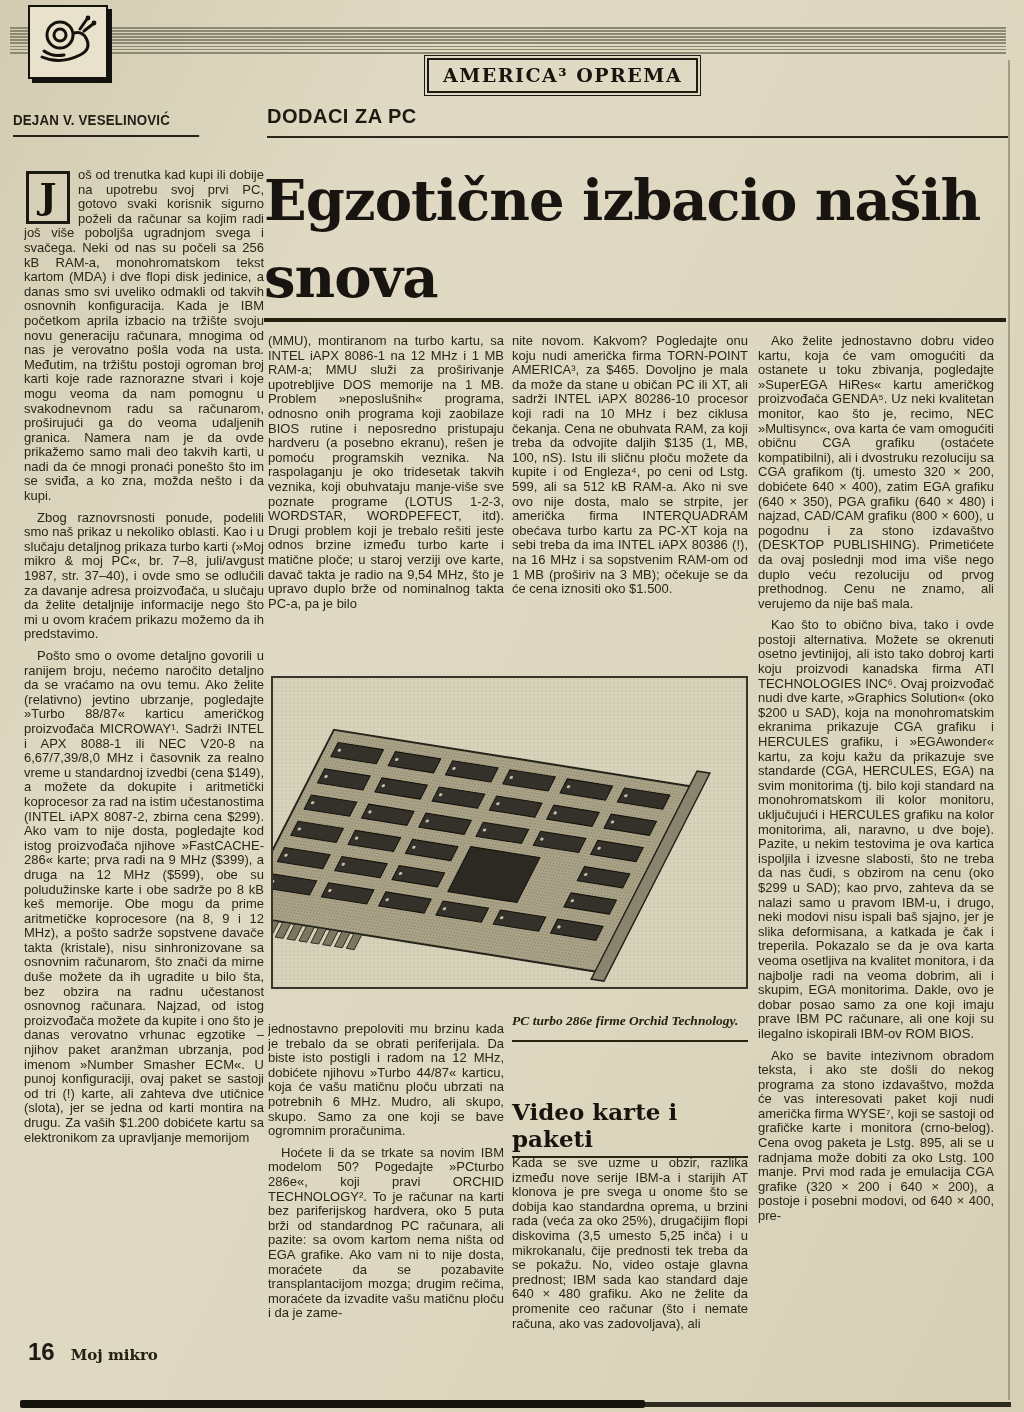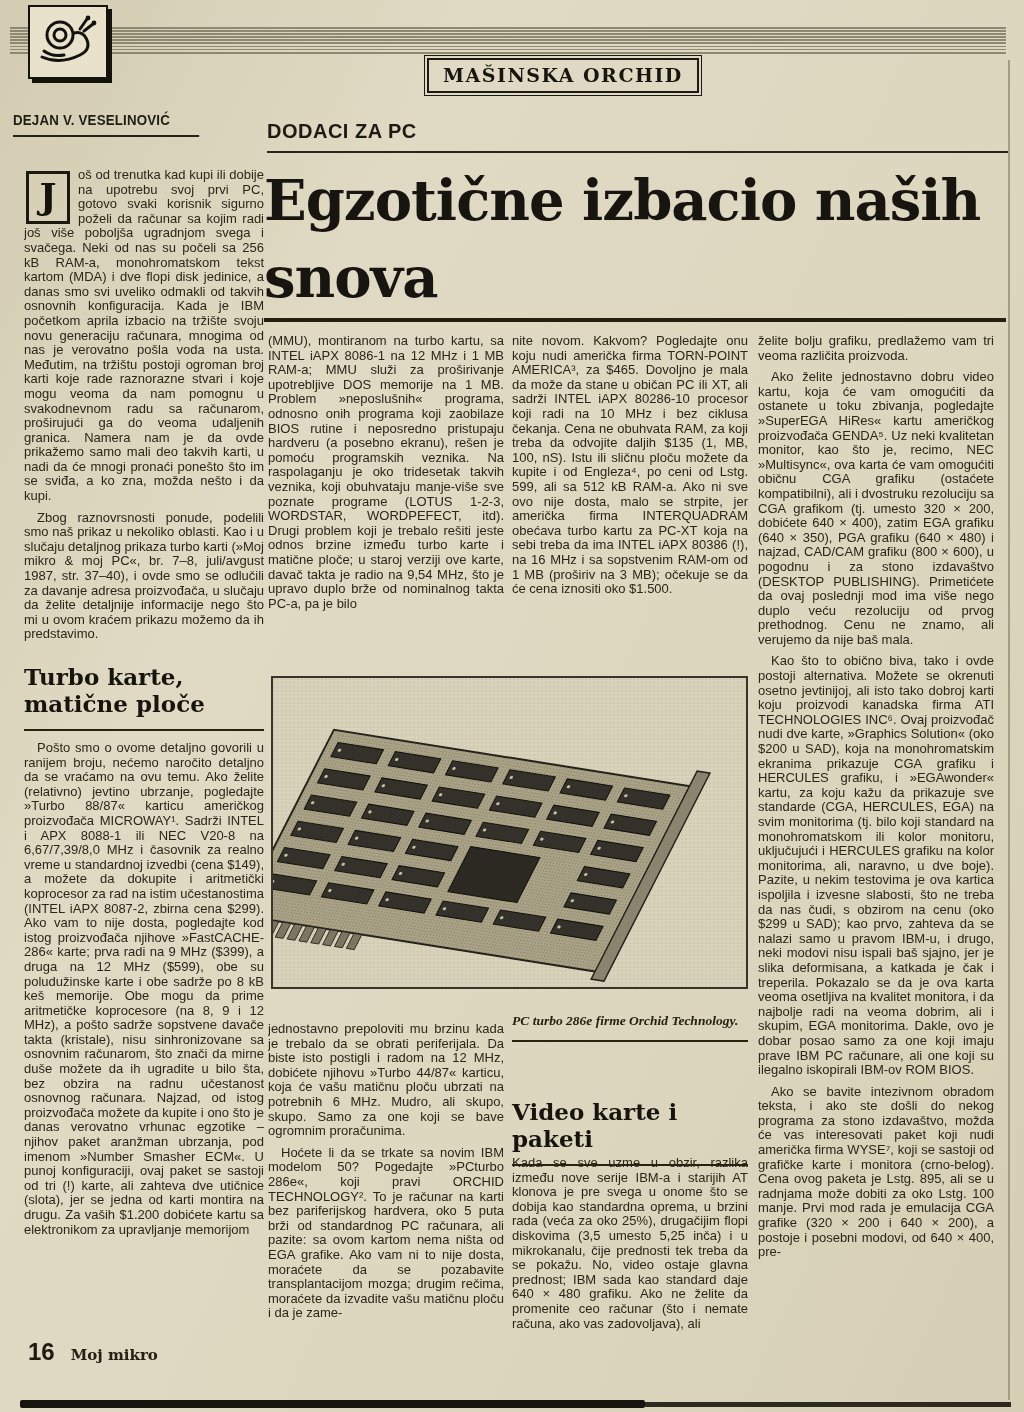--- a/index.html
+++ b/index.html
@@ -13,21 +13,21 @@
   .stripe-bar{left:10px;top:27px;width:996px;height:27px;
     background:repeating-linear-gradient(180deg,#8d8872 0 1.8px,rgba(0,0,0,0) 1.8px 3.1px);}
   .logo-box{left:28px;top:5px;width:76px;height:70px;background:#e8e2cc;
     border:2px solid #14120c;box-shadow:4px 4px 0 #14120c;}
   .section-label{left:427px;top:58px;padding:4px 14px 5px 14px;
     border:2px solid #1c1a12;outline:1px solid #1c1a12;outline-offset:2px;
     font-family:"DejaVu Serif",serif;font-weight:bold;font-size:19px;letter-spacing:1.5px;color:#17150d;}
   .author{left:13px;top:112px;width:196px;font-size:14px;font-weight:bold;letter-spacing:.2px;
     color:#201d14;border-bottom:2.5px solid #262217;padding-bottom:7px;transform-origin:left top;transform:scaleX(.95);}
   .kicker{left:267px;top:105px;width:741px;font-size:20px;font-weight:bold;letter-spacing:.5px;
-    color:#1d1a11;border-bottom:2px solid #2a2619;padding-bottom:8px;margin-top:15px;}
+    color:#1d1a11;border-bottom:2px solid #2a2619;padding-bottom:8px;}
   
   .headline{left:264px;top:162px;width:745px;font-family:"DejaVu Serif",serif;font-weight:bold;
     font-size:56px;line-height:77px;letter-spacing:-1px;color:#181510;}
   .title-rule{left:264px;top:318px;width:742px;height:4px;background:#23200f;}
   
   .col{width:236px;font-size:13px;line-height:14.6px;text-align:justify;color:#2a2619;}
   .col p{margin:0 0 7px 0;text-indent:13px;}
   .col p.noindent{text-indent:0;}
   .col1{left:24px;top:168px;width:240px;height:1164px;overflow:hidden;}
   .dropcap{float:left;width:38px;height:47px;border:3px solid #1c1911;margin:3px 8px 2px 2px;
@@ -40,21 +40,21 @@
   .col3a{left:512px;top:334px;}
   .col3b{left:512px;top:1156px;height:188px;overflow:hidden;}
   .col4{left:758px;top:334px;height:1012px;overflow:hidden;}
   
   .figure-frame{left:271px;top:676px;width:477px;height:313px;border:2px solid #37342a;
     box-sizing:border-box;background:#d9d3bb;}
   .caption{left:512px;top:1012px;width:236px;font-family:Liberation Serif, serif;font-style:italic;
     font-weight:bold;font-size:13.5px;line-height:17px;color:#24210f;
     border-bottom:2px solid #27230f;padding-bottom:11px;}
   .vkp-head{left:512px;top:1098px;width:236px;font-family:"DejaVu Serif",serif;font-weight:bold;
-    font-size:23px;color:#16140d;border-bottom:2.5px solid #27230f;padding-bottom:12px;}
+    font-size:23px;color:#16140d;border-bottom:2.5px solid #27230f;padding-bottom:4px;}
   
   .footer{left:28px;top:1338px;}
   .footer .num{font-size:24px;font-weight:bold;color:#1d1a11;}
   .footer .mag{font-family:"DejaVu Serif",serif;font-weight:bold;font-size:15px;color:#242014;margin-left:16px;}
   .bottom-edge-1{left:20px;top:1400px;width:625px;height:8px;background:#16140e;border-radius:2px;}
   .bottom-edge-2{left:645px;top:1402px;width:366px;height:5px;background:#2d2a20;}
   .right-edge{left:1008px;top:60px;width:2px;height:1340px;background:#a39d85;}
 </style>
 </head>
 <body>
@@ -67,37 +67,36 @@
       <circle cx="30" cy="28" r="6"></circle>
       <path d="M12 50 Q30 58 50 48 Q62 42 56 31 Q52 24 44 26"></path>
       <path d="M50 22 L57 12 M54 24 L63 17"></path>
       <path d="M14 44 Q22 50 34 48"></path>
     </g>
     <circle cx="58" cy="11" r="2.4" fill="#14120c"></circle>
     <circle cx="64" cy="16" r="2.4" fill="#14120c"></circle>
   </svg>
 </div>
 <div class="abs section-label">
-  <span>MAŠINSKA ORCHID</span>
+  <span>AMERICA³ OPREMA</span>
 </div>
 <div class="abs author">DEJAN V. VESELINOVIĆ</div>
 <div class="abs kicker">DODACI ZA PC</div>
 
 <div class="abs headline">
   <div>Egzotične izbacio naših</div>
   <div>snova</div>
 </div>
 <div class="abs title-rule"></div>
 
 <div class="abs col col1">
   <p class="noindent">
     <span class="dropcap">J</span><span>oš od trenutka kad kupi ili dobije na upotrebu svoj prvi PC, gotovo svaki korisnik sigurno poželi da računar sa kojim radi još više poboljša ugradnjom svega i svačega. Neki od nas su počeli sa 256 kB RAM-a, monohromatskom tekst kartom (MDA) i dve flopi disk jedinice, a danas smo svi uveliko odmakli od takvih osnovnih konfiguracija. Kada je IBM početkom aprila izbacio na tržište svoju novu generaciju računara, mnogima od nas je verovatno pošla voda na usta. Međutim, na tržištu postoji ogroman broj karti koje rade raznorazne stvari i koje mogu veoma da nam pomognu u svakodnevnom radu sa računarom, proširujući ga do veoma udaljenih granica. Namera nam je da ovde prikažemo samo mali deo takvih karti, u nadi da će mnogi pronaći ponešto što im se sviđa, a ko zna, možda nešto i da kupi.</span>
   </p>
   <p>Zbog raznovrsnosti ponude, podelili smo naš prikaz u nekoliko oblasti. Kao i u slučaju detaljnog prikaza turbo karti (»Moj mikro &amp; moj PC«, br. 7–8, juli/avgust 1987, str. 37–40), i ovde smo se odlučili za davanje adresa proizvođača, u slučaju da želite detaljnije informacije nego što mi u ovom kraćem prikazu možemo da ih predstavimo.</p>
-  <div class="sec-head">Turbo karte, matične ploče</div>
   <p>Pošto smo o ovome detaljno govorili u ranijem broju, nećemo naročito detaljno da se vraćamo na ovu temu. Ako želite (relativno) jevtino ubrzanje, pogledajte »Turbo 88/87« karticu američkog proizvođača MICROWAY¹. Sadrži INTEL i APX 8088-1 ili NEC V20-8 na 6,67/7,39/8,0 MHz i časovnik za realno vreme u standardnoj izvedbi (cena $149), a možete da dokupite i aritmetički koprocesor za rad na istim učestanostima (INTEL iAPX 8087-2, zbirna cena $299). Ako vam to nije dosta, pogledajte kod istog proizvođača njihove »FastCACHE-286« karte; prva radi na 9 MHz ($399), a druga na 12 MHz ($599), obe su poludužinske karte i obe sadrže po 8 kB keš memorije. Obe mogu da prime aritmetičke koprocesore (na 8, 9 i 12 MHz), a pošto sadrže sopstvene davače takta (kristale), nisu sinhronizovane sa osnovnim računarom, što znači da mirne duše možete da ih ugradite u bilo šta, bez obzira na radnu učestanost osnovnog računara. Najzad, od istog proizvođača možete da kupite i ono što je danas verovatno vrhunac egzotike – njihov paket aranžman ubrzanja, pod imenom »Number Smasher ECM«. U punoj konfiguraciji, ovaj paket se sastoji od tri (!) karte, ali zahteva dve utičnice (slota), jer se jedna od karti montira na drugu. Za vaših $1.200 dobićete kartu sa elektronikom za upravljanje memorijom</p>
 </div>
 
 <div class="abs col col2a">
   <p class="noindent">(MMU), montiranom na turbo kartu, sa INTEL iAPX 8086-1 na 12 MHz i 1 MB RAM-a; MMU služi za proširivanje upotrebljive DOS memorije na 1 MB. Problem »neposlušnih« programa, odnosno onih programa koji zaobilaze BIOS rutine i neposredno pristupaju hardveru (a posebno ekranu), rešen je pomoću programskih veznika. Na raspolaganju je oko tridesetak takvih veznika, koji obuhvataju manje-više sve poznate programe (LOTUS 1-2-3, WORDSTAR, WORDPEFECT, itd). Drugi problem koji je trebalo rešiti jeste odnos brzine između turbo karte i matične ploče; u staroj verziji ove karte, davač takta je radio na 9,54 MHz, što je upravo duplo brže od nominalnog takta PC-a, pa je bilo</p>
 </div>
 
 <div class="abs col col2b">
   <p class="noindent">jednostavno prepoloviti mu brzinu kada je trebalo da se obrati periferijala. Da biste isto postigli i radom na 12 MHz, dobićete njihovu »Turbo 44/87« karticu, koja će vašu matičnu ploču ubrzati na potrebnih 6 MHz. Mudro, ali skupo, skupo. Samo za one koji se bave ogromnim proračunima.</p>
   <p>Hoćete li da se trkate sa novim IBM modelom 50? Pogedajte »PCturbo 286e«, koji pravi ORCHID TECHNOLOGY². To je računar na karti bez pariferijskog hardvera, oko 5 puta brži od standardnog PC računara, ali pazite: sa ovom kartom nema ništa od EGA grafike. Ako vam ni to nije dosta, moraćete da se pozabavite transplantacijom mozga; drugim rečima, moraćete da izvadite vašu matičnu ploču i da je zame-</p>
@@ -177,21 +176,20 @@
   </svg>
 </div>
 
 <div class="abs caption">PC turbo 286e firme Orchid Technology.</div>
 <div class="abs vkp-head">Video karte i paketi</div>
 <div class="abs col col3b">
   <p class="noindent">Kada se sve uzme u obzir, razlika između nove serije IBM-a i starijih AT klonova je pre svega u onome što se dobija kao standardna oprema, u brzini rada (veća za oko 25%), drugačijim flopi diskovima (3,5 umesto 5,25 inča) i u mikrokanalu, čije prednosti tek treba da se pokažu. No, video ostaje glavna prednost; IBM sada kao standard daje 640 × 480 grafiku. Ako ne želite da promenite ceo računar (što i nemate računa, ako vas zadovoljava), ali</p>
 </div>
 
 <div class="abs col col4">
-  <p class="noindent">želite bolju grafiku, predlažemo vam tri veoma različita proizvoda.</p>
   <p>Ako želite jednostavno dobru video kartu, koja će vam omogućiti da ostanete u toku zbivanja, pogledajte »SuperEGA HiRes« kartu američkog proizvođača GENDA⁵. Uz neki kvalitetan monitor, kao što je, recimo, NEC »Multisync«, ova karta će vam omogućiti običnu CGA grafiku (ostaćete kompatibilni), ali i dvostruku rezoluciju sa CGA grafikom (tj. umesto 320 × 200, dobićete 640 × 400), zatim EGA grafiku (640 × 350), PGA grafiku (640 × 480) i najzad, CAD/CAM grafiku (800 × 600), u pogodnu i za stono izdavaštvo (DESKTOP PUBLISHING). Primetićete da ovaj poslednji mod ima više nego duplo veću rezoluciju od prvog prethodnog. Cenu ne znamo, ali verujemo da nije baš mala.</p>
   <p>Kao što to obično biva, tako i ovde postoji alternativa. Možete se okrenuti osetno jevtinijoj, ali isto tako dobroj karti koju proizvodi kanadska firma ATI TECHNOLOGIES INC⁶. Ovaj proizvođač nudi dve karte, »Graphics Solution« (oko $200 u SAD), koja na monohromatskim ekranima prikazuje CGA grafiku i HERCULES grafiku, i »EGAwonder« kartu, za koju kažu da prikazuje sve standarde (CGA, HERCULES, EGA) na svim monitorima (tj. bilo koji standard na monohromatskom ili kolor monitoru, uključujući i HERCULES grafiku na kolor monitorima, ali, naravno, u dve boje). Pazite, u nekim testovima je ova kartica ispoljila i izvesne slabosti, što ne treba da nas čudi, s obzirom na cenu (oko $299 u SAD); kao prvo, zahteva da se nalazi samo u pravom IBM-u, i drugo, neki modovi nisu ispali baš sjajno, jer je slika deformisana, a katkada je čak i treperila. Pokazalo se da je ova karta veoma osetljiva na kvalitet monitora, i da najbolje radi na veoma dobrim, ali i skupim, EGA monitorima. Dakle, ovo je dobar posao samo za one koji imaju prave IBM PC računare, ali one koji su ilegalno iskopirali IBM-ov ROM BIOS.</p>
   <p>Ako se bavite intezivnom obradom teksta, i ako ste došli do nekog programa za stono izdavaštvo, možda će vas interesovati paket koji nudi američka firma WYSE⁷, koji se sastoji od grafičke karte i monitora (crno-belog). Cena ovog paketa je Lstg. 895, ali se u radnjama može dobiti za oko Lstg. 100 manje. Prvi mod rada je emulacija CGA grafike (320 × 200 i 640 × 200), a postoje i posebni modovi, od 640 × 400, pre-</p>
 </div>
 
 <div class="abs footer">
   <span class="num">16</span><span class="mag">Moj mikro</span>
 </div>
 
 <div class="abs bottom-edge-1"></div>

